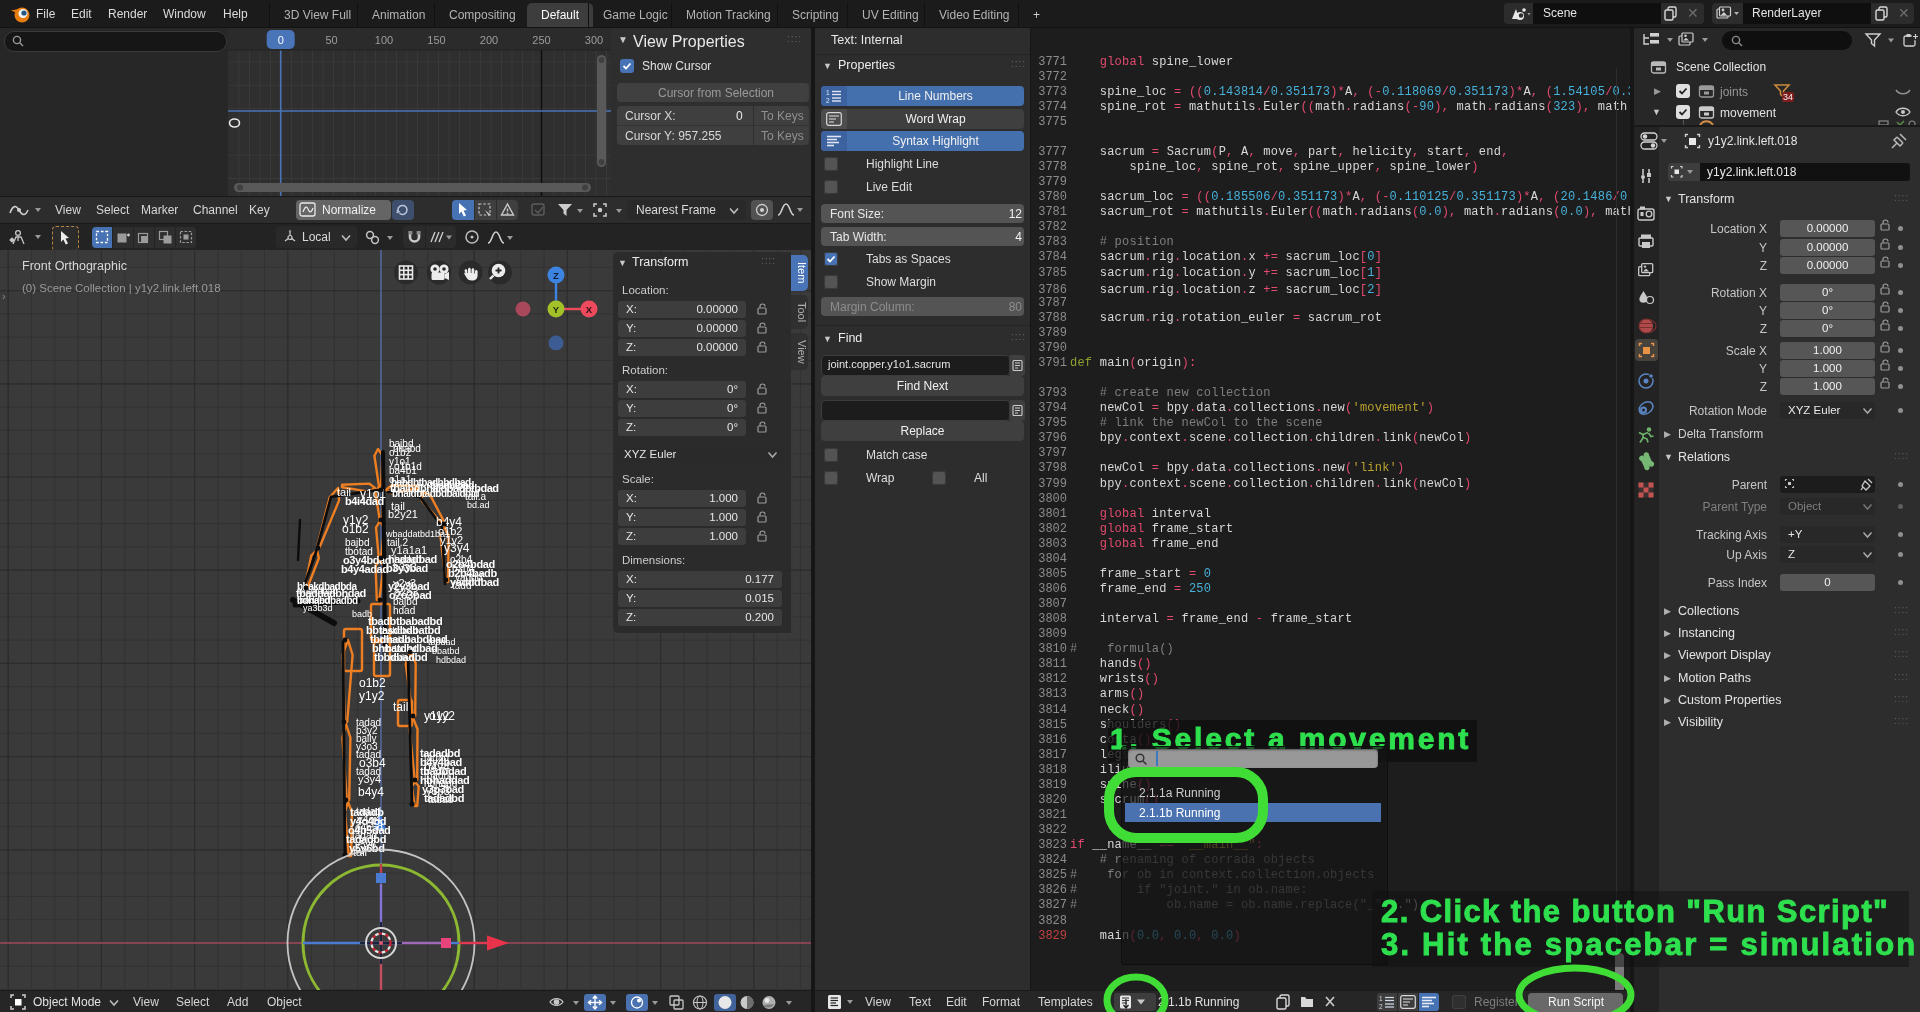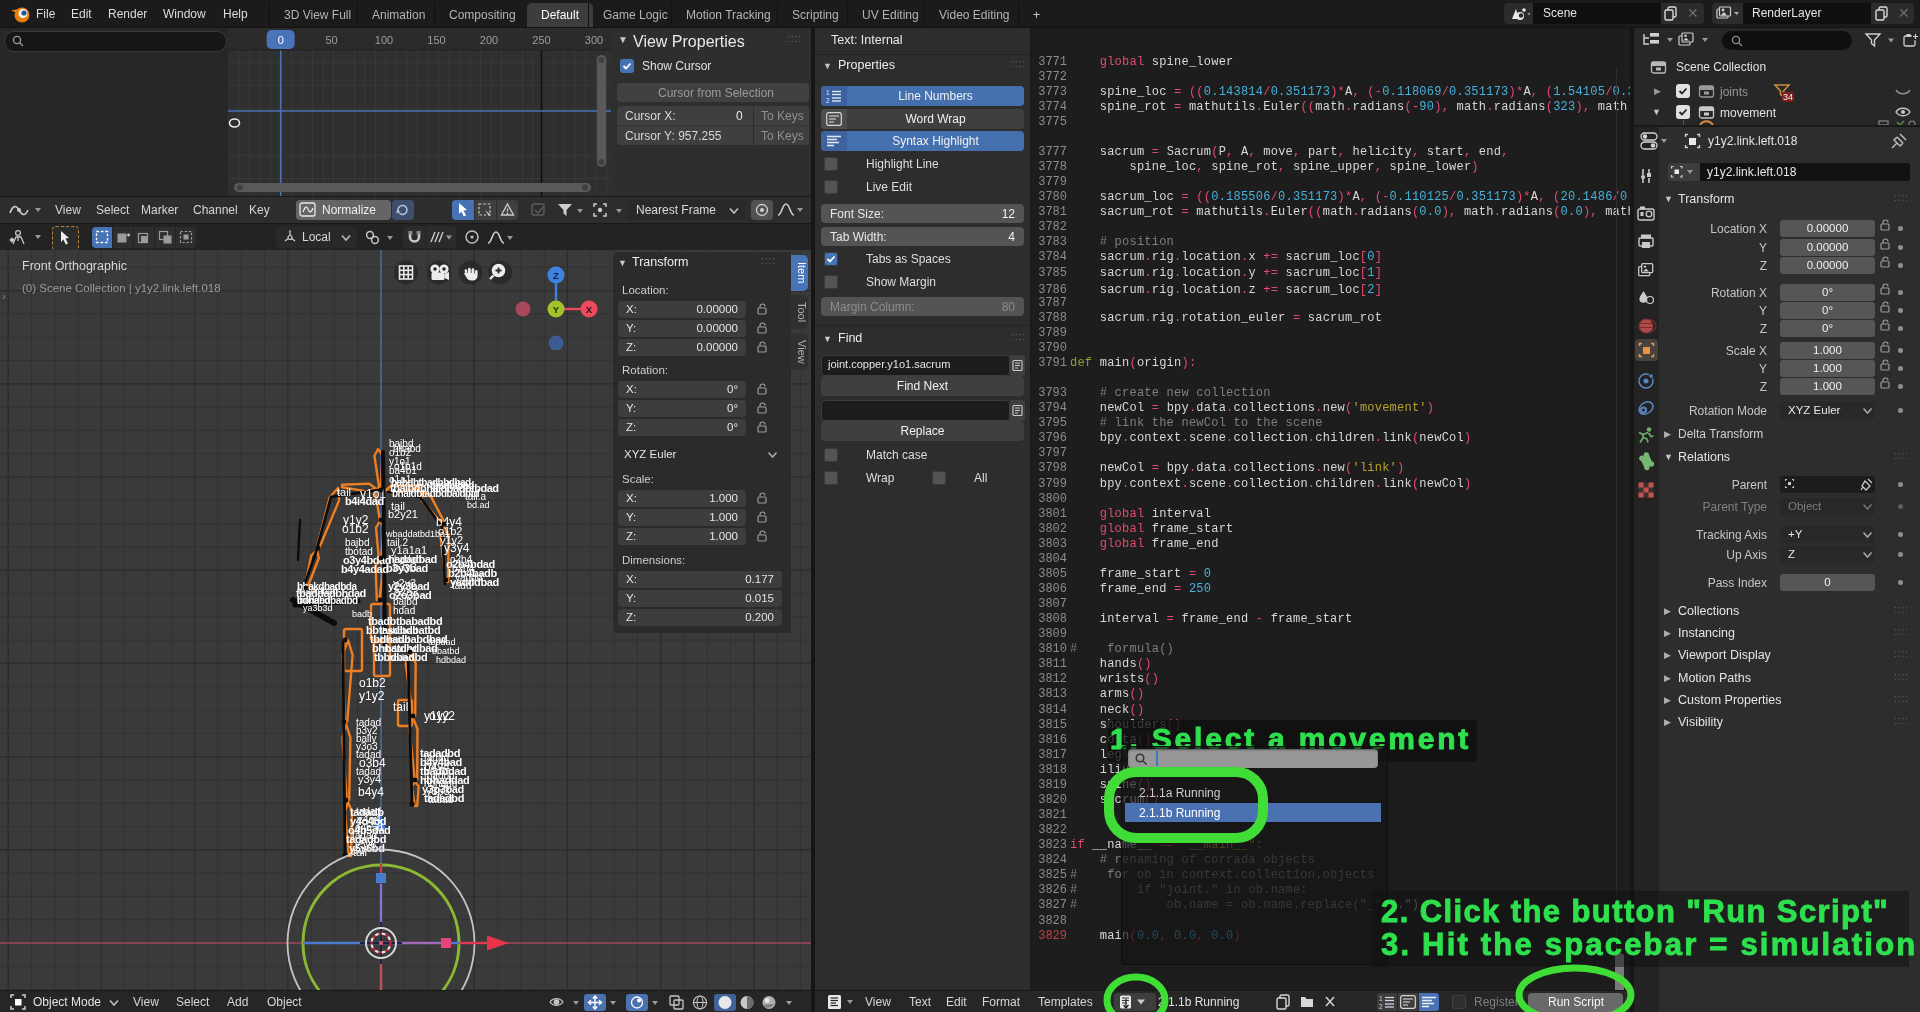--- a/index.html
+++ b/index.html
@@ -813,21 +813,21 @@
     <style>
       .sbtn{position:absolute;left:6px;width:203px;height:20px;border-radius:4px;background:#3f3f3f;}
       .sbtn .ic{position:absolute;left:0;top:0;width:26px;height:20px;border-radius:4px 0 0 4px;background:#4d4d4d;}
       .sbtn.blue{background:#4470ad;} .sbtn.blue .ic{background:#3c62a0;}
       .sbtn .tx{position:absolute;left:26px;right:0;text-align:center;top:3px;font-size:12px;color:#f0f0f0;}
       .chk{position:absolute;left:9px;width:14px;height:14px;background:#545454;border-radius:3px;box-shadow:inset 0 0 0 1px #3a3a3a;}
       .chk.on{background:#4772b3;}
       .chklab{position:absolute;left:31px;font-size:12px;color:#dedede;margin-left:20px;}
       .sfield{position:absolute;left:6px;width:203px;height:19px;border-radius:4px;background:#545454;font-size:12px;}
       .sfield .l{position:absolute;left:9px;top:2.5px;color:#e8e8e8;}
-      .sfield .v{position:absolute;right:9px;top:2.5px;color:#f2f2f2;}
+      .sfield .v{position:absolute;right:2px;top:2.5px;color:#f2f2f2;}
     </style>
     <div class="txt" style="left:16px;top:5px;font-size:12.5px;color:#e8e8e8;">Text: Internal</div>
     <div class="abs" style="left:0;top:26px;width:215px;height:1px;background:#242424;"></div>
     <div class="txt" style="left:8px;top:33px;font-size:9px;color:#c8c8c8;">▼</div>
     <div class="txt" style="left:23px;top:30px;font-size:12.5px;color:#ececec;">Properties</div>
     <div class="txt" style="left:196px;top:30px;font-size:10px;color:#666;letter-spacing:1px;">::::</div>
     <div class="sbtn blue" style="top:58px;">
         <div class="ic"></div>
         <div class="tx">Line Numbers</div>
       <svg class="abs" style="left:5px;top:3px" width="16" height="14" viewBox="0 0 16 14">

